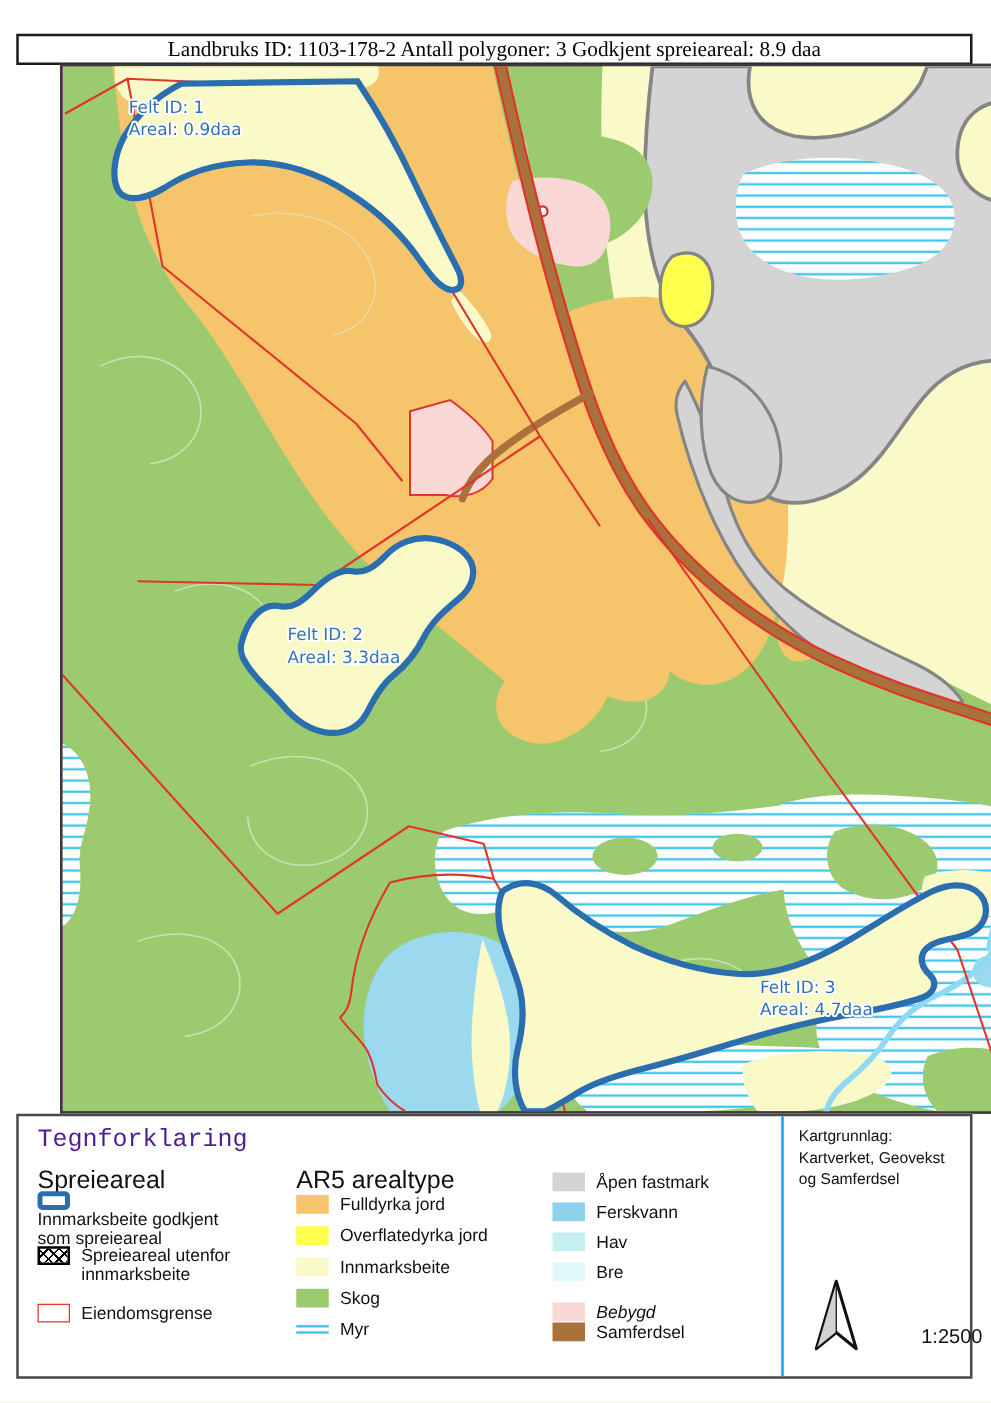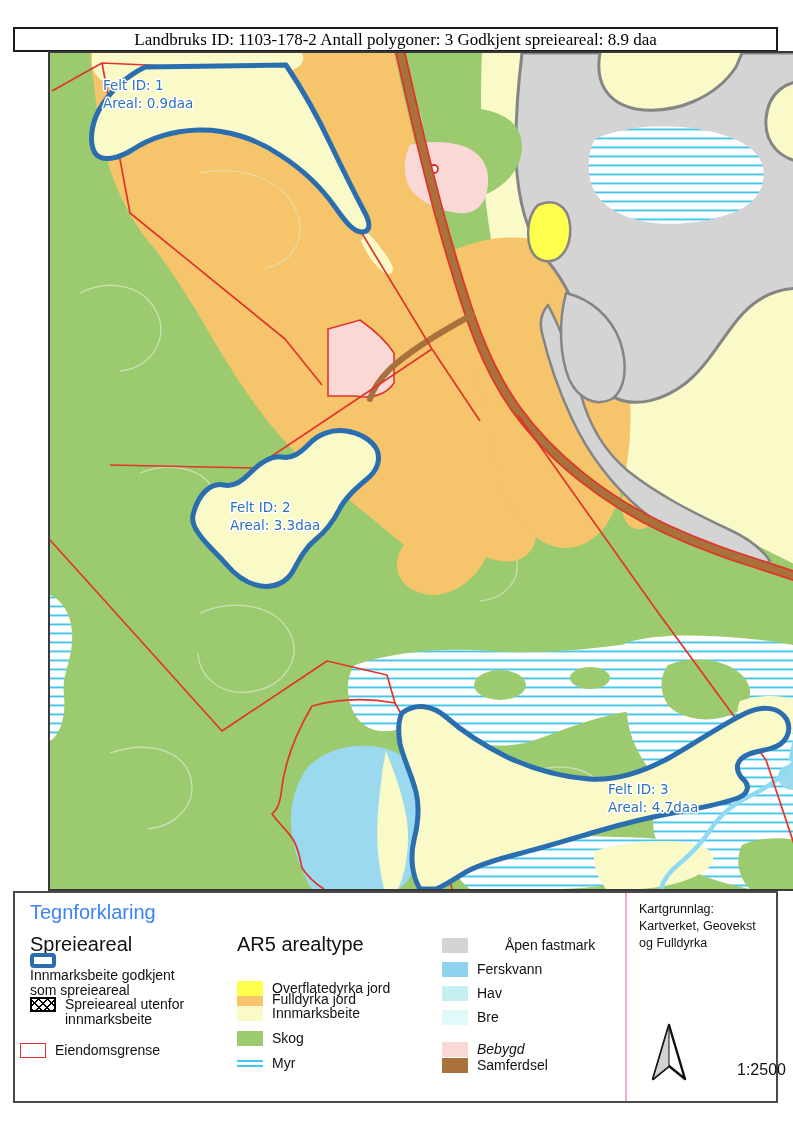--- a/index.html
+++ b/index.html
@@ -10,34 +10,34 @@
              border:2px solid #1a1a1a;box-sizing:border-box;display:flex;align-items:center;justify-content:center;}
   .title-box span{font-family:"Liberation Serif",serif;font-size:17px;color:#000;white-space:nowrap;}
   
   .map-frame{position:absolute;left:13px;top:51px;width:765px;height:840px;
              border:2px solid #3a3a3a;box-sizing:border-box;background:#a21caf;margin-left:35px;}
   .flabel{font-family:"DejaVu Sans",sans-serif;font-size:13.5px;fill:#2E73B5;
           paint-order:stroke;stroke:#ffffff;stroke-width:3px;stroke-linejoin:round;}
   
   .legend-box{position:absolute;left:13px;top:891px;width:765px;height:212px;background:#ffffff;
               border:2px solid #4a4a4a;box-sizing:border-box;}
-  .legend-title{position:absolute;left:15px;top:8px;font-size:20px;color:#3b82f6;}
+  .legend-title{position:absolute;left:15px;top:8px;font-size:20px;color:#4c1d95;font-family:Liberation Mono, monospace;}
   .lg-header{position:absolute;font-size:20px;color:#111;}
   .lg-item{position:absolute;display:flex;align-items:flex-start;}
   .sw{width:26px;height:15px;box-sizing:border-box;flex:0 0 auto;margin-right:9px;}
   .sw-blue{border:4px solid #2B6EAF;border-radius:4px;background:#fff;}
   .sw-hatch{border:2px solid #000;background:#fff;
     background-image:repeating-linear-gradient(45deg,#000 0,#000 1.4px,transparent 1.4px,transparent 6px),
                      repeating-linear-gradient(-45deg,#000 0,#000 1.4px,transparent 1.4px,transparent 6px);}
   .sw-red{border:1.5px solid #E0352B;background:#fff;}
   .sw-myr{position:relative;background:#fff;}
   .sw-myr::before,.sw-myr::after{content:"";position:absolute;left:0;right:0;height:2px;background:#43C6EC;}
   .sw-myr::before{top:4px;} .sw-myr::after{top:9px;}
   .lg-label{font-size:14px;color:#111;line-height:15px;white-space:nowrap;}
-  .legend-side{position:absolute;left:610px;top:0;bottom:0;width:151px;border-left:2px solid #f9a8d4;}
+  .legend-side{position:absolute;left:610px;top:0;bottom:0;width:151px;border-left:2px solid #0ea5e9;}
   .attribution{position:absolute;left:12px;top:8px;font-size:12.5px;line-height:17px;color:#111;}
   .north-arrow{position:absolute;left:22px;top:130px;}
   .scale-text{position:absolute;left:82px;top:168px;font-size:16px;color:#111;margin-left:28px;}
 </style>
 </head>
 <body>
 
 <div class="page">
 
   <div class="title-box">
@@ -157,48 +157,48 @@
 
     <div class="lg-header" style="left:15px;top:40px;">Spreieareal</div>
     <div class="lg-item" style="left:15px;top:60px;flex-direction:column;">
       <span class="sw sw-blue"></span>
       <span class="lg-label"><span>Innmarksbeite godkjent</span><br><span>som spreieareal</span></span>
     </div>
     <div class="lg-item" style="left:15px;top:104px;justify-content:space-between;">
       <span class="sw sw-hatch"></span>
       <span class="lg-label"><span>Spreieareal utenfor</span><br><span>innmarksbeite</span></span>
     </div>
-    <div class="lg-item" style="left:5px;top:150px;">
+    <div class="lg-item" style="left:15px;top:150px;">
       <span class="sw sw-red"></span>
       <span class="lg-label">Eiendomsgrense</span>
     </div>
 
     <div class="lg-header" style="left:222px;top:40px;">AR5 arealtype</div>
-    <div class="lg-item" style="left:222px;top:63px;margin-top:36px;">
+    <div class="lg-item" style="left:222px;top:63px;">
       <span class="sw" style="background-color: rgb(246, 196, 106);"></span>
       <span class="lg-label">Fulldyrka jord</span>
     </div>
     <div class="lg-item" style="left:222px;top:88px;">
       <span class="sw" style="background-color: rgb(255, 255, 77);"></span>
       <span class="lg-label">Overflatedyrka jord</span>
     </div>
     <div class="lg-item" style="left:222px;top:113px;">
       <span class="sw" style="background-color: rgb(250, 250, 200);"></span>
       <span class="lg-label">Innmarksbeite</span>
     </div>
     <div class="lg-item" style="left:222px;top:138px;">
       <span class="sw" style="background-color: rgb(156, 203, 111);"></span>
       <span class="lg-label">Skog</span>
     </div>
     <div class="lg-item" style="left:222px;top:163px;">
       <span class="sw sw-myr"></span>
       <span class="lg-label">Myr</span>
     </div>
 
-    <div class="lg-item" style="left:427px;top:45px;gap:28px;">
+    <div class="lg-item" style="left:427px;top:45px;">
       <span class="sw" style="background-color: rgb(212, 212, 212);"></span>
       <span class="lg-label">Åpen fastmark</span>
     </div>
     <div class="lg-item" style="left:427px;top:69px;">
       <span class="sw" style="background-color: rgb(143, 210, 238);"></span>
       <span class="lg-label">Ferskvann</span>
     </div>
     <div class="lg-item" style="left:427px;top:93px;">
       <span class="sw" style="background-color: rgb(198, 239, 242);"></span>
       <span class="lg-label">Hav</span>
@@ -213,21 +213,21 @@
     </div>
     <div class="lg-item" style="left:427px;top:165px;">
       <span class="sw" style="background-color: rgb(169, 113, 60);"></span>
       <span class="lg-label">Samferdsel</span>
     </div>
 
     <div class="legend-side">
       <div class="attribution">
         <span>Kartgrunnlag:</span><br>
         <span>Kartverket, Geovekst</span><br>
-        <span>og Fulldyrka</span>
+        <span>og Samferdsel</span>
       </div>
       <div class="north-arrow">
         <svg width="40" height="62" viewBox="0 0 40 62">
           <path d="M20,2 L36,56 L20,43 L4,56 Z" fill="#ffffff" stroke="#111" stroke-width="2.4" stroke-linejoin="round"></path>
           <path d="M20,2 L20,43 L4,56 Z" fill="#d2d2d2" stroke="#111" stroke-width="1"></path>
         </svg>
       </div>
       <div class="scale-text">1:2500</div>
     </div>
   </div>

